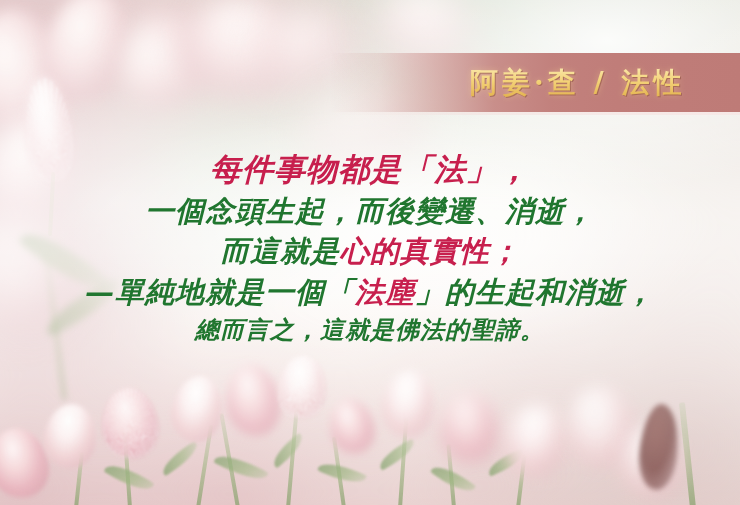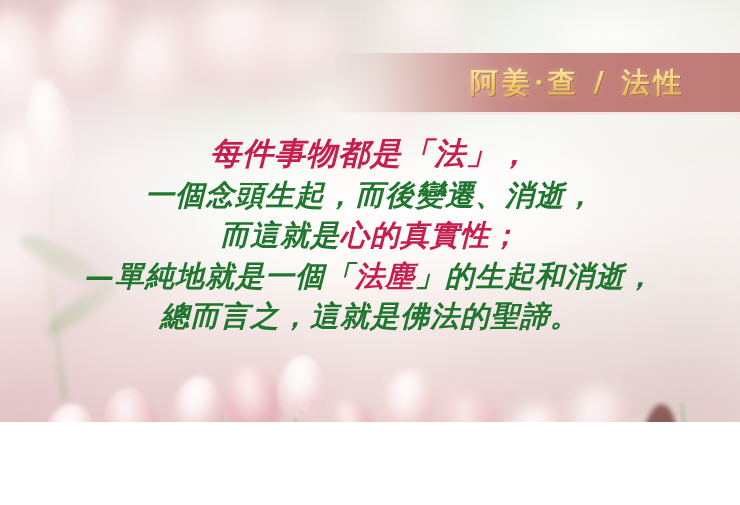--- a/index.html
+++ b/index.html
@@ -8,21 +8,21 @@
     padding: 0;
     background: #ffffff;
   }
   body {
     font-family: "Liberation Serif", "DejaVu Serif", serif;
   }
 
   .poster {
     position: relative;
     width: 740px;
-    height: 422px;
+    height: 505px;
     overflow: hidden;
     background: #000000;
     user-select: none;
   }
 
   
   .photo {
     position: absolute;
     inset: 0;
     overflow: hidden;
@@ -221,42 +221,42 @@
     background-clip: text;
     -webkit-text-fill-color: transparent;
     filter: drop-shadow(1px 1px 0 rgba(120,60,40,0.42))
             drop-shadow(0 0 3px rgba(255,226,150,0.35));
   }
 
   
   .verse {
     position: absolute;
     left: 0;
-    top: 138px;
+    top: 154px;
     width: 740px;
     text-align: center;
     font-family: "DejaVu Serif", "Liberation Serif", serif;
     font-weight: 700;
     font-style: italic;
   }
   .vline {
     white-space: nowrap;
     line-height: 1.0;
     letter-spacing: 1px;
   }
   .c-red   { color: #c71f4d; }
   .c-green { color: #20762f; text-align: center; }
 
   .vline.l1 { font-size: 31px; margin-bottom: 12px; }
   .vline.l2 { font-size: 31px; margin-bottom: 12px; letter-spacing: 0px; }
   .vline.l3 { font-size: 29px; margin-bottom: 11px; }
   .vline.l4 { font-size: 29px; margin-bottom: 12px; }
   .vline.l5 { font-size: 29px; margin-bottom: 11px; }
   .vline.l6 { font-size: 29px; margin-bottom: 12px; }
-  .vline.l7 { font-size: 29px; }
+  .vline.l7 { font-size: 24px; }
 
   .latin {
     font-family: "DejaVu Serif", "Liberation Serif", serif;
     font-style: normal;
     font-weight: 400;
     font-size: 24px;
     letter-spacing: 0.5px;
   }
 </style>
 </head>

